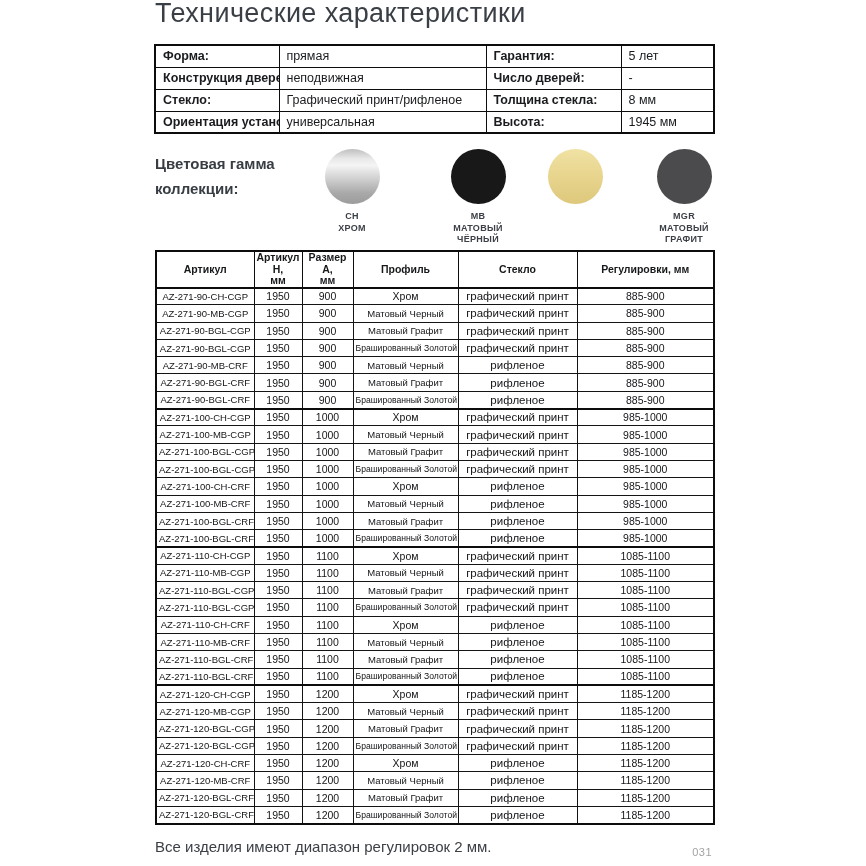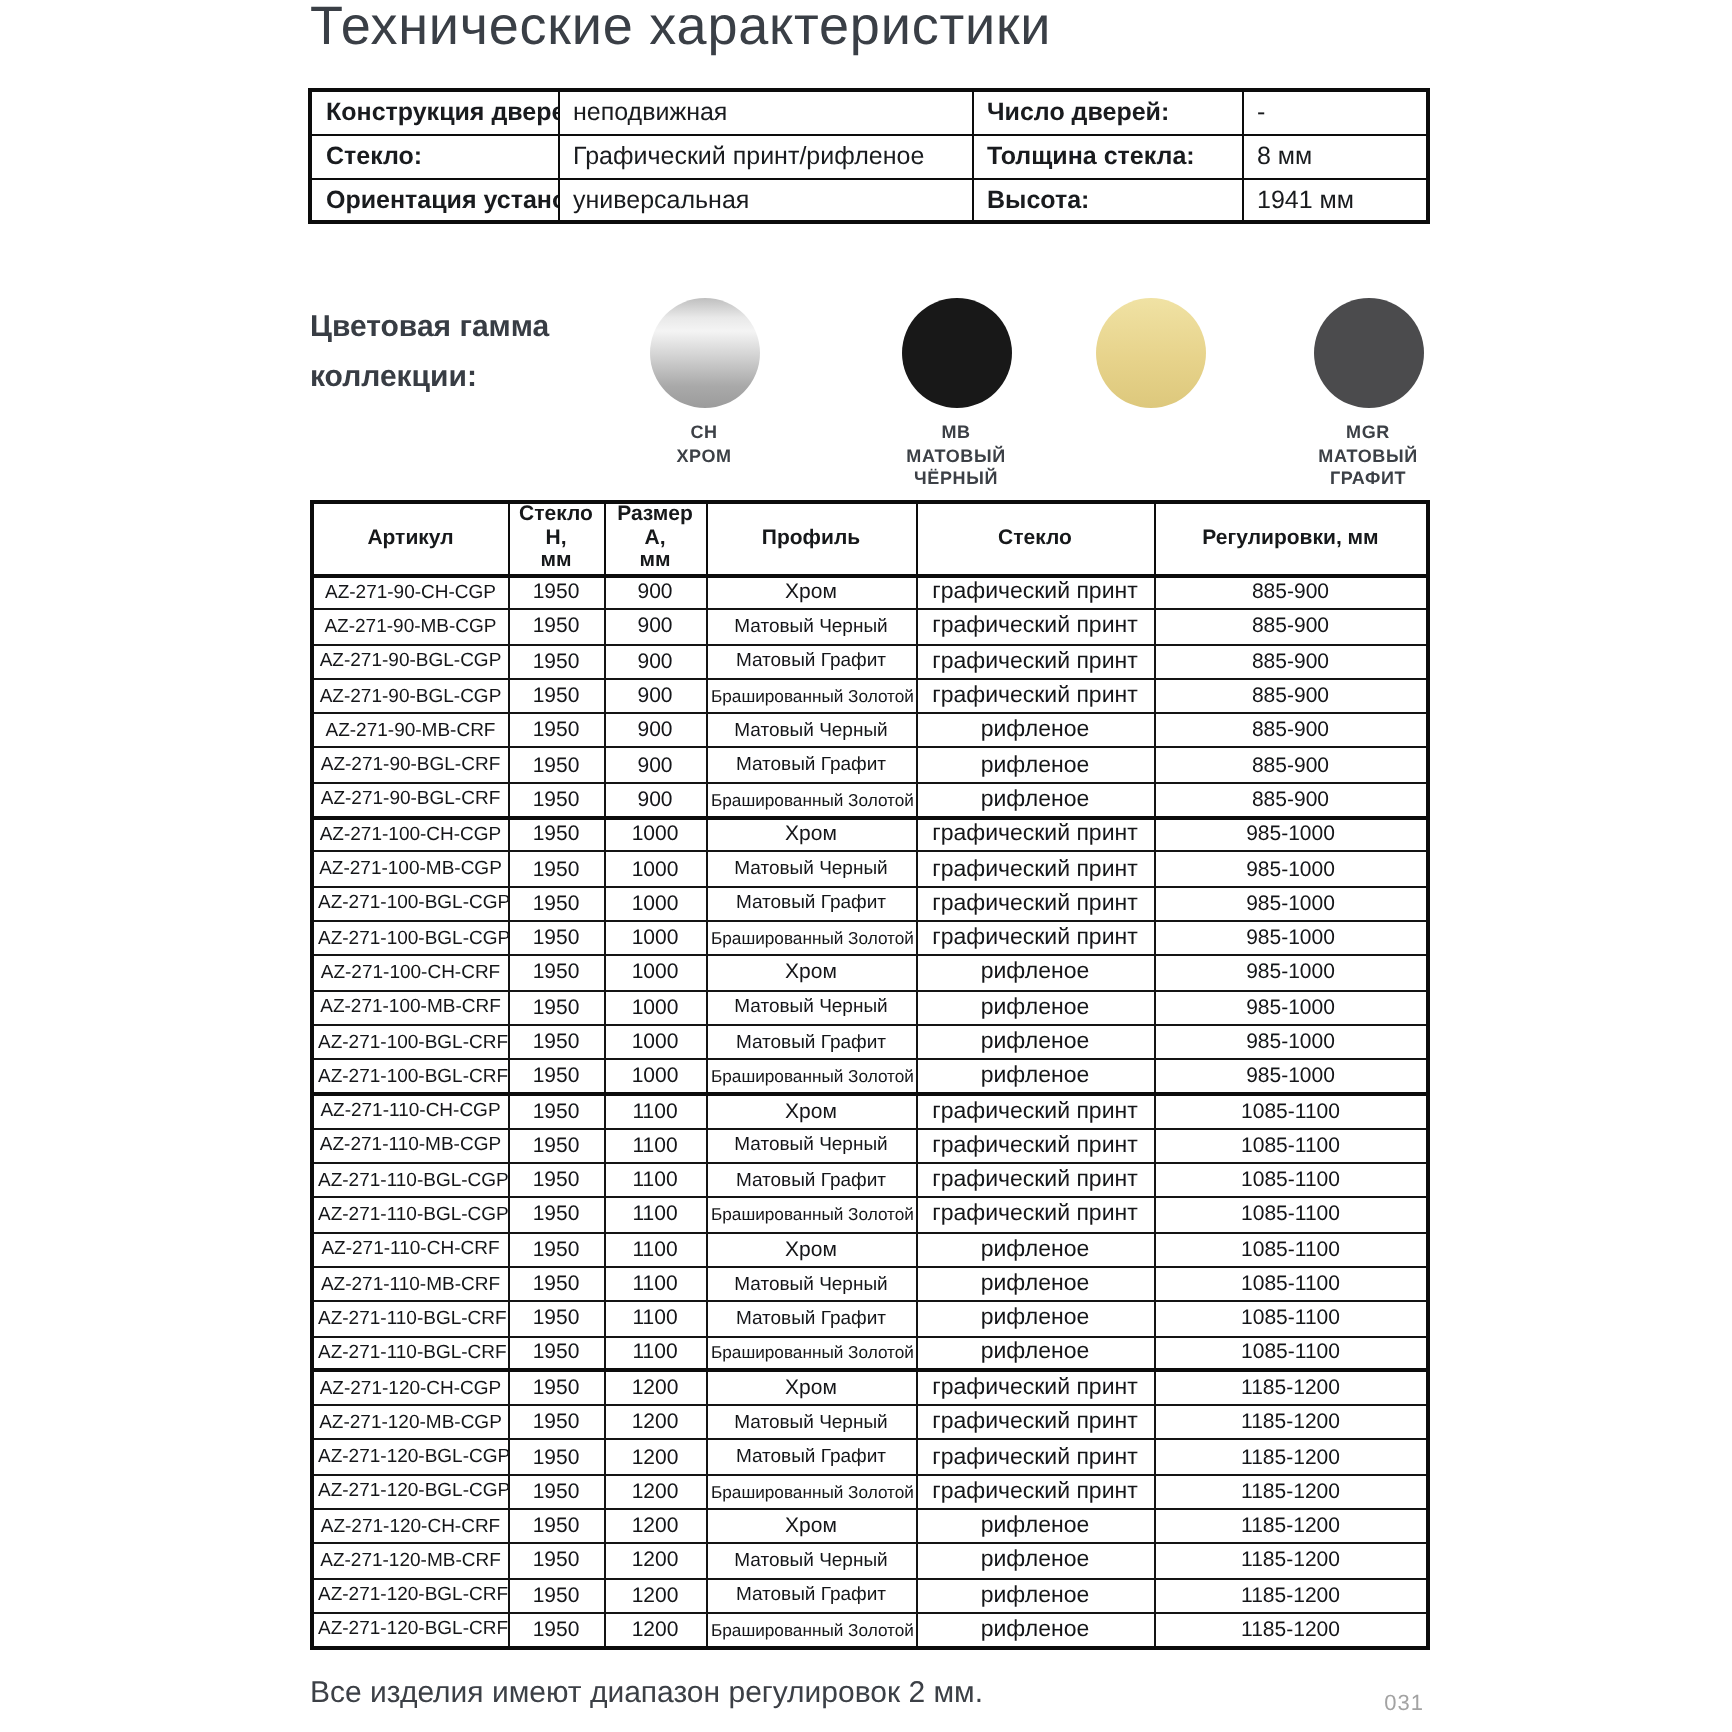--- a/index.html
+++ b/index.html
@@ -86,36 +86,42 @@
 
   <table class="spec-table">
     <colgroup>
       <col style="width:124px">
         <col style="width:207px">
         <col style="width:135px">
         <col style="width:93px">
     </colgroup>
     <tbody id="spec-body">
         <tr>
+          <td class="lbl">Форма:</td>
+          <td>прямая</td>
+          <td class="lbl">Гарантия:</td>
+          <td>5 лет</td>
+        </tr>
+        <tr>
           <td class="lbl">Конструкция дверей:</td>
           <td>неподвижная</td>
           <td class="lbl">Число дверей:</td>
           <td>-</td>
         </tr>
         <tr>
           <td class="lbl">Стекло:</td>
           <td>Графический принт/рифленое</td>
           <td class="lbl">Толщина стекла:</td>
           <td>8 мм</td>
         </tr>
         <tr>
           <td class="lbl">Ориентация установки:</td>
           <td>универсальная</td>
           <td class="lbl">Высота:</td>
-          <td>1941 мм</td>
+          <td>1945 мм</td>
         </tr>
       </tbody>
   </table>
 
   <div class="colors-heading">Цветовая гамма коллекции:</div>
   <div id="swatches">
       <div class="swatch" style="left: 290px;">
         <div class="circle" style="background: linear-gradient(rgb(191, 191, 191) 0%, rgb(233, 233, 233) 18%, rgb(244, 244, 244) 30%, rgb(207, 207, 207) 55%, rgb(169, 169, 169) 80%, rgb(156, 156, 156) 100%);"></div>
         <div class="cap">
           <div>CH</div>
@@ -151,21 +157,21 @@
       <col style="width:105px">
         <col style="width:119px">
         <col style="width:137px">
     </colgroup>
     <thead>
         <tr id="products-head">
           <th>
             <div>Артикул</div>
           </th>
           <th>
-            <div>Стекло H,</div>
+            <div>Артикул H,</div>
             <div>мм</div>
           </th>
           <th>
             <div>Размер A,</div>
             <div>мм</div>
           </th>
           <th>
             <div>Профиль</div>
           </th>
           <th>

